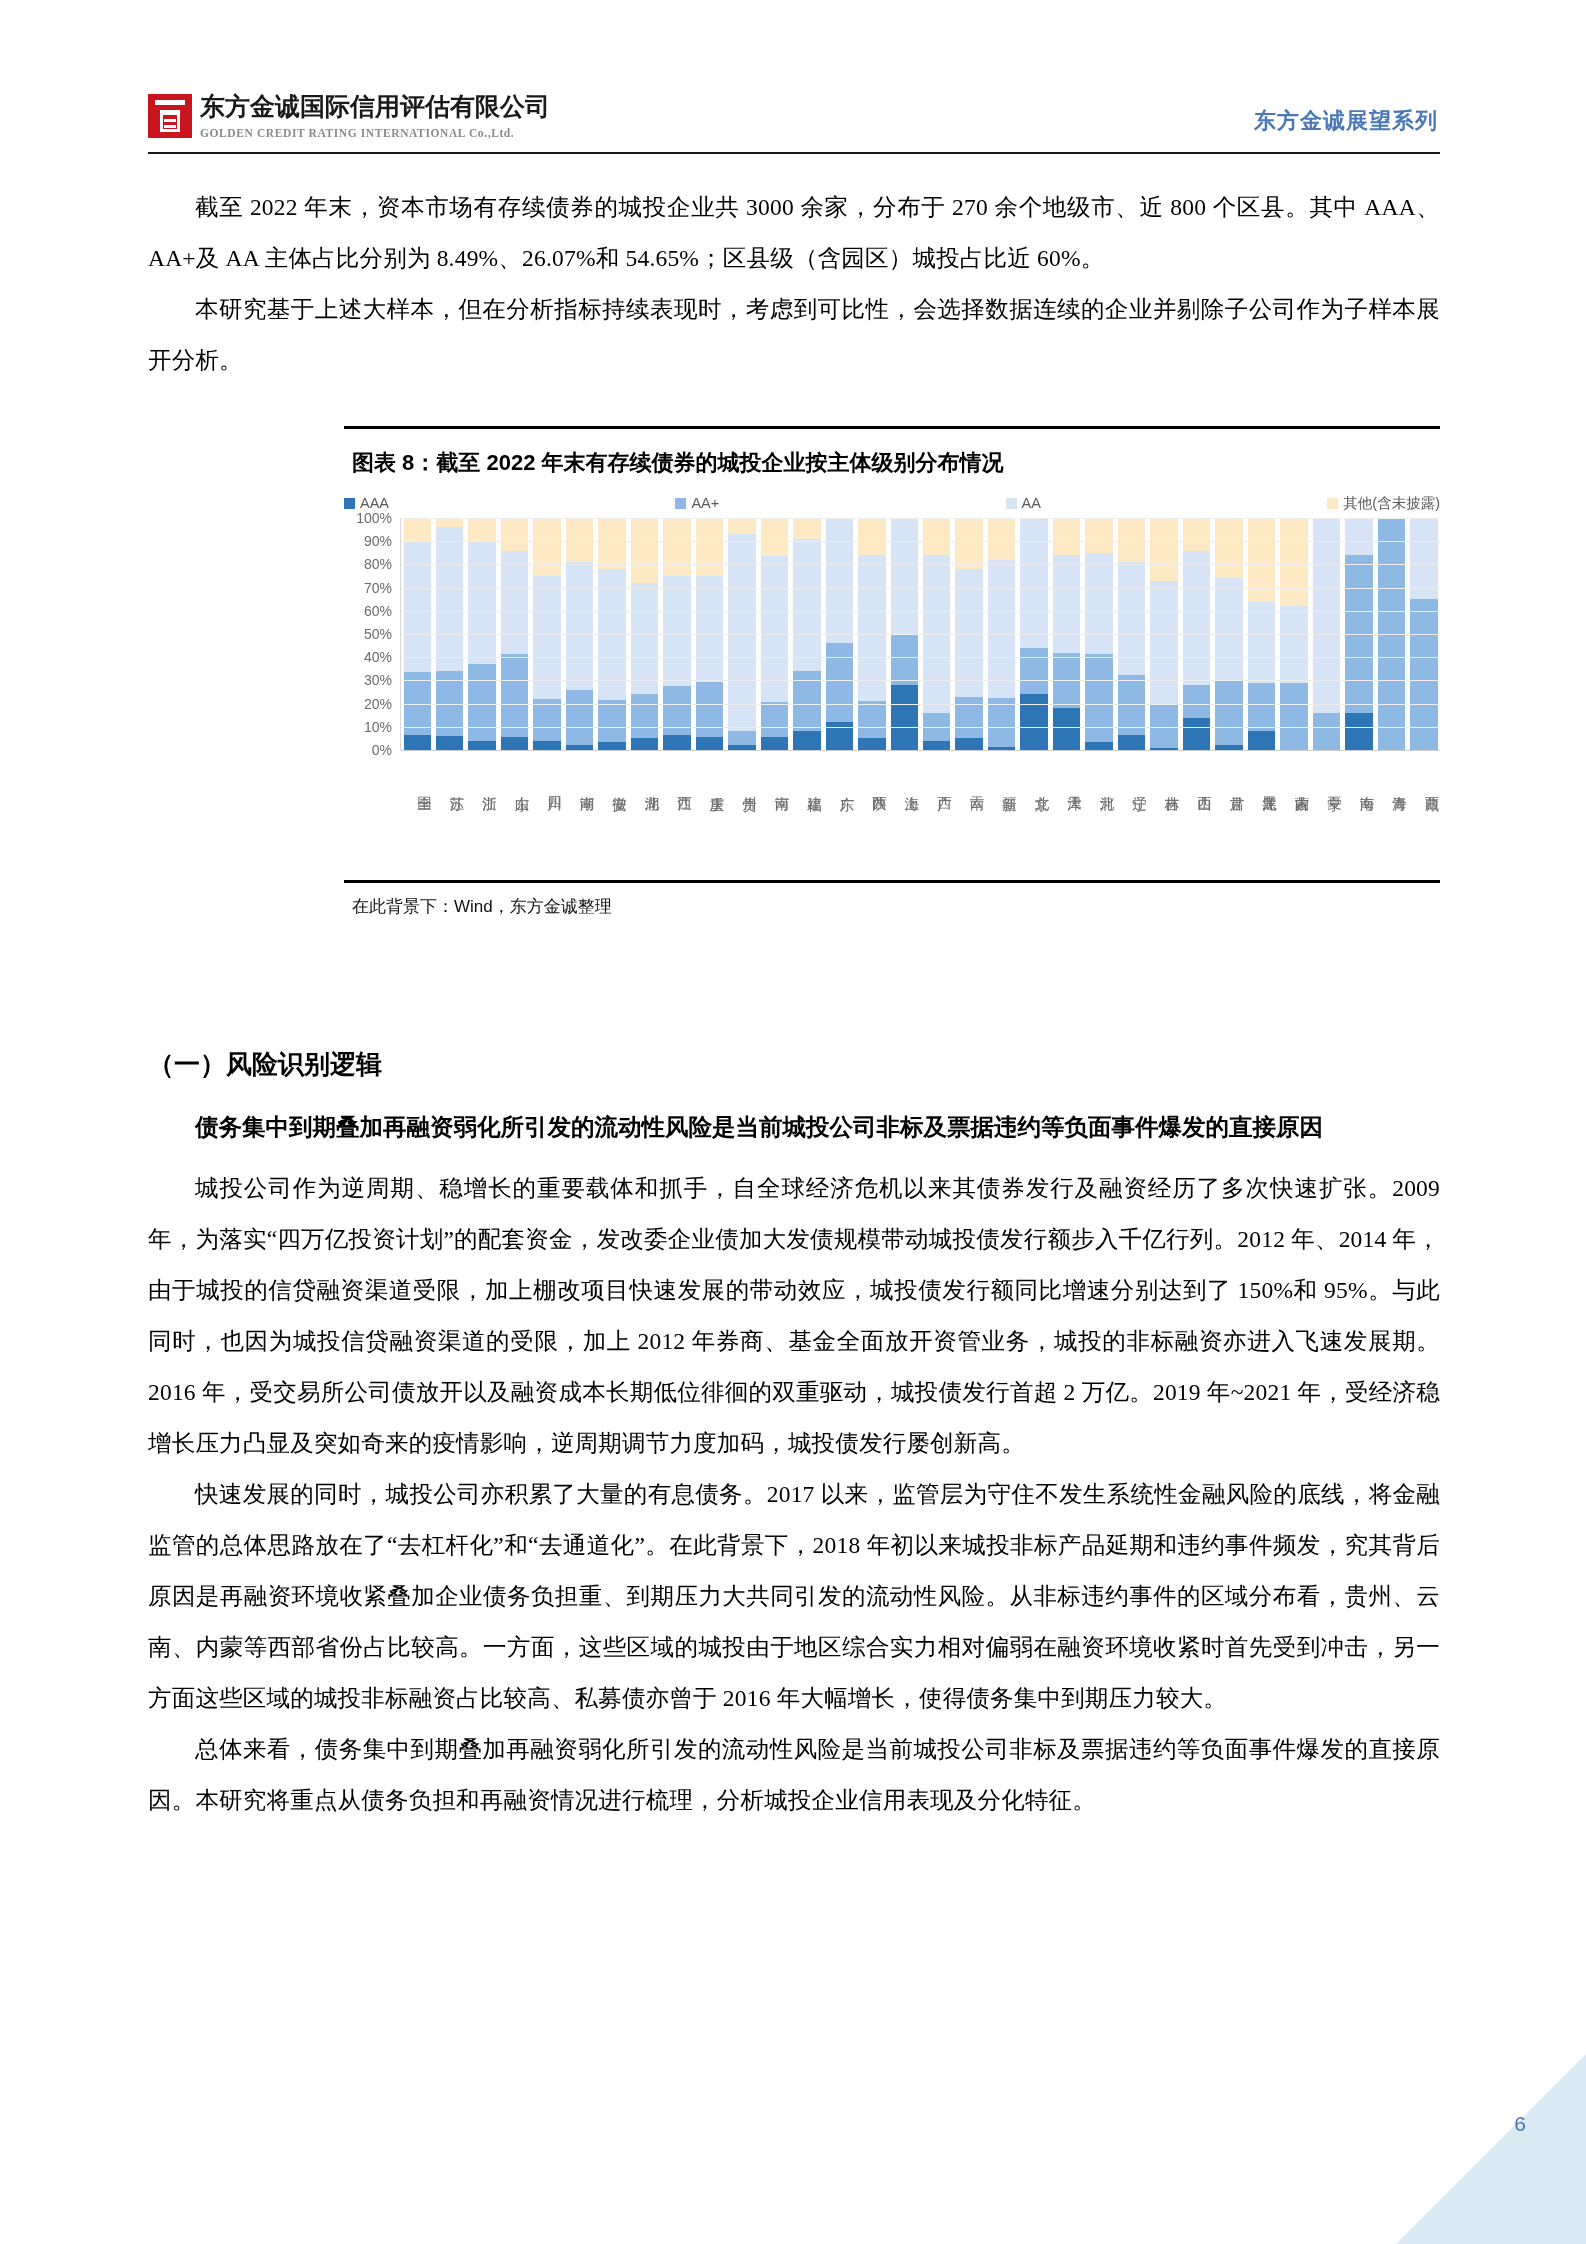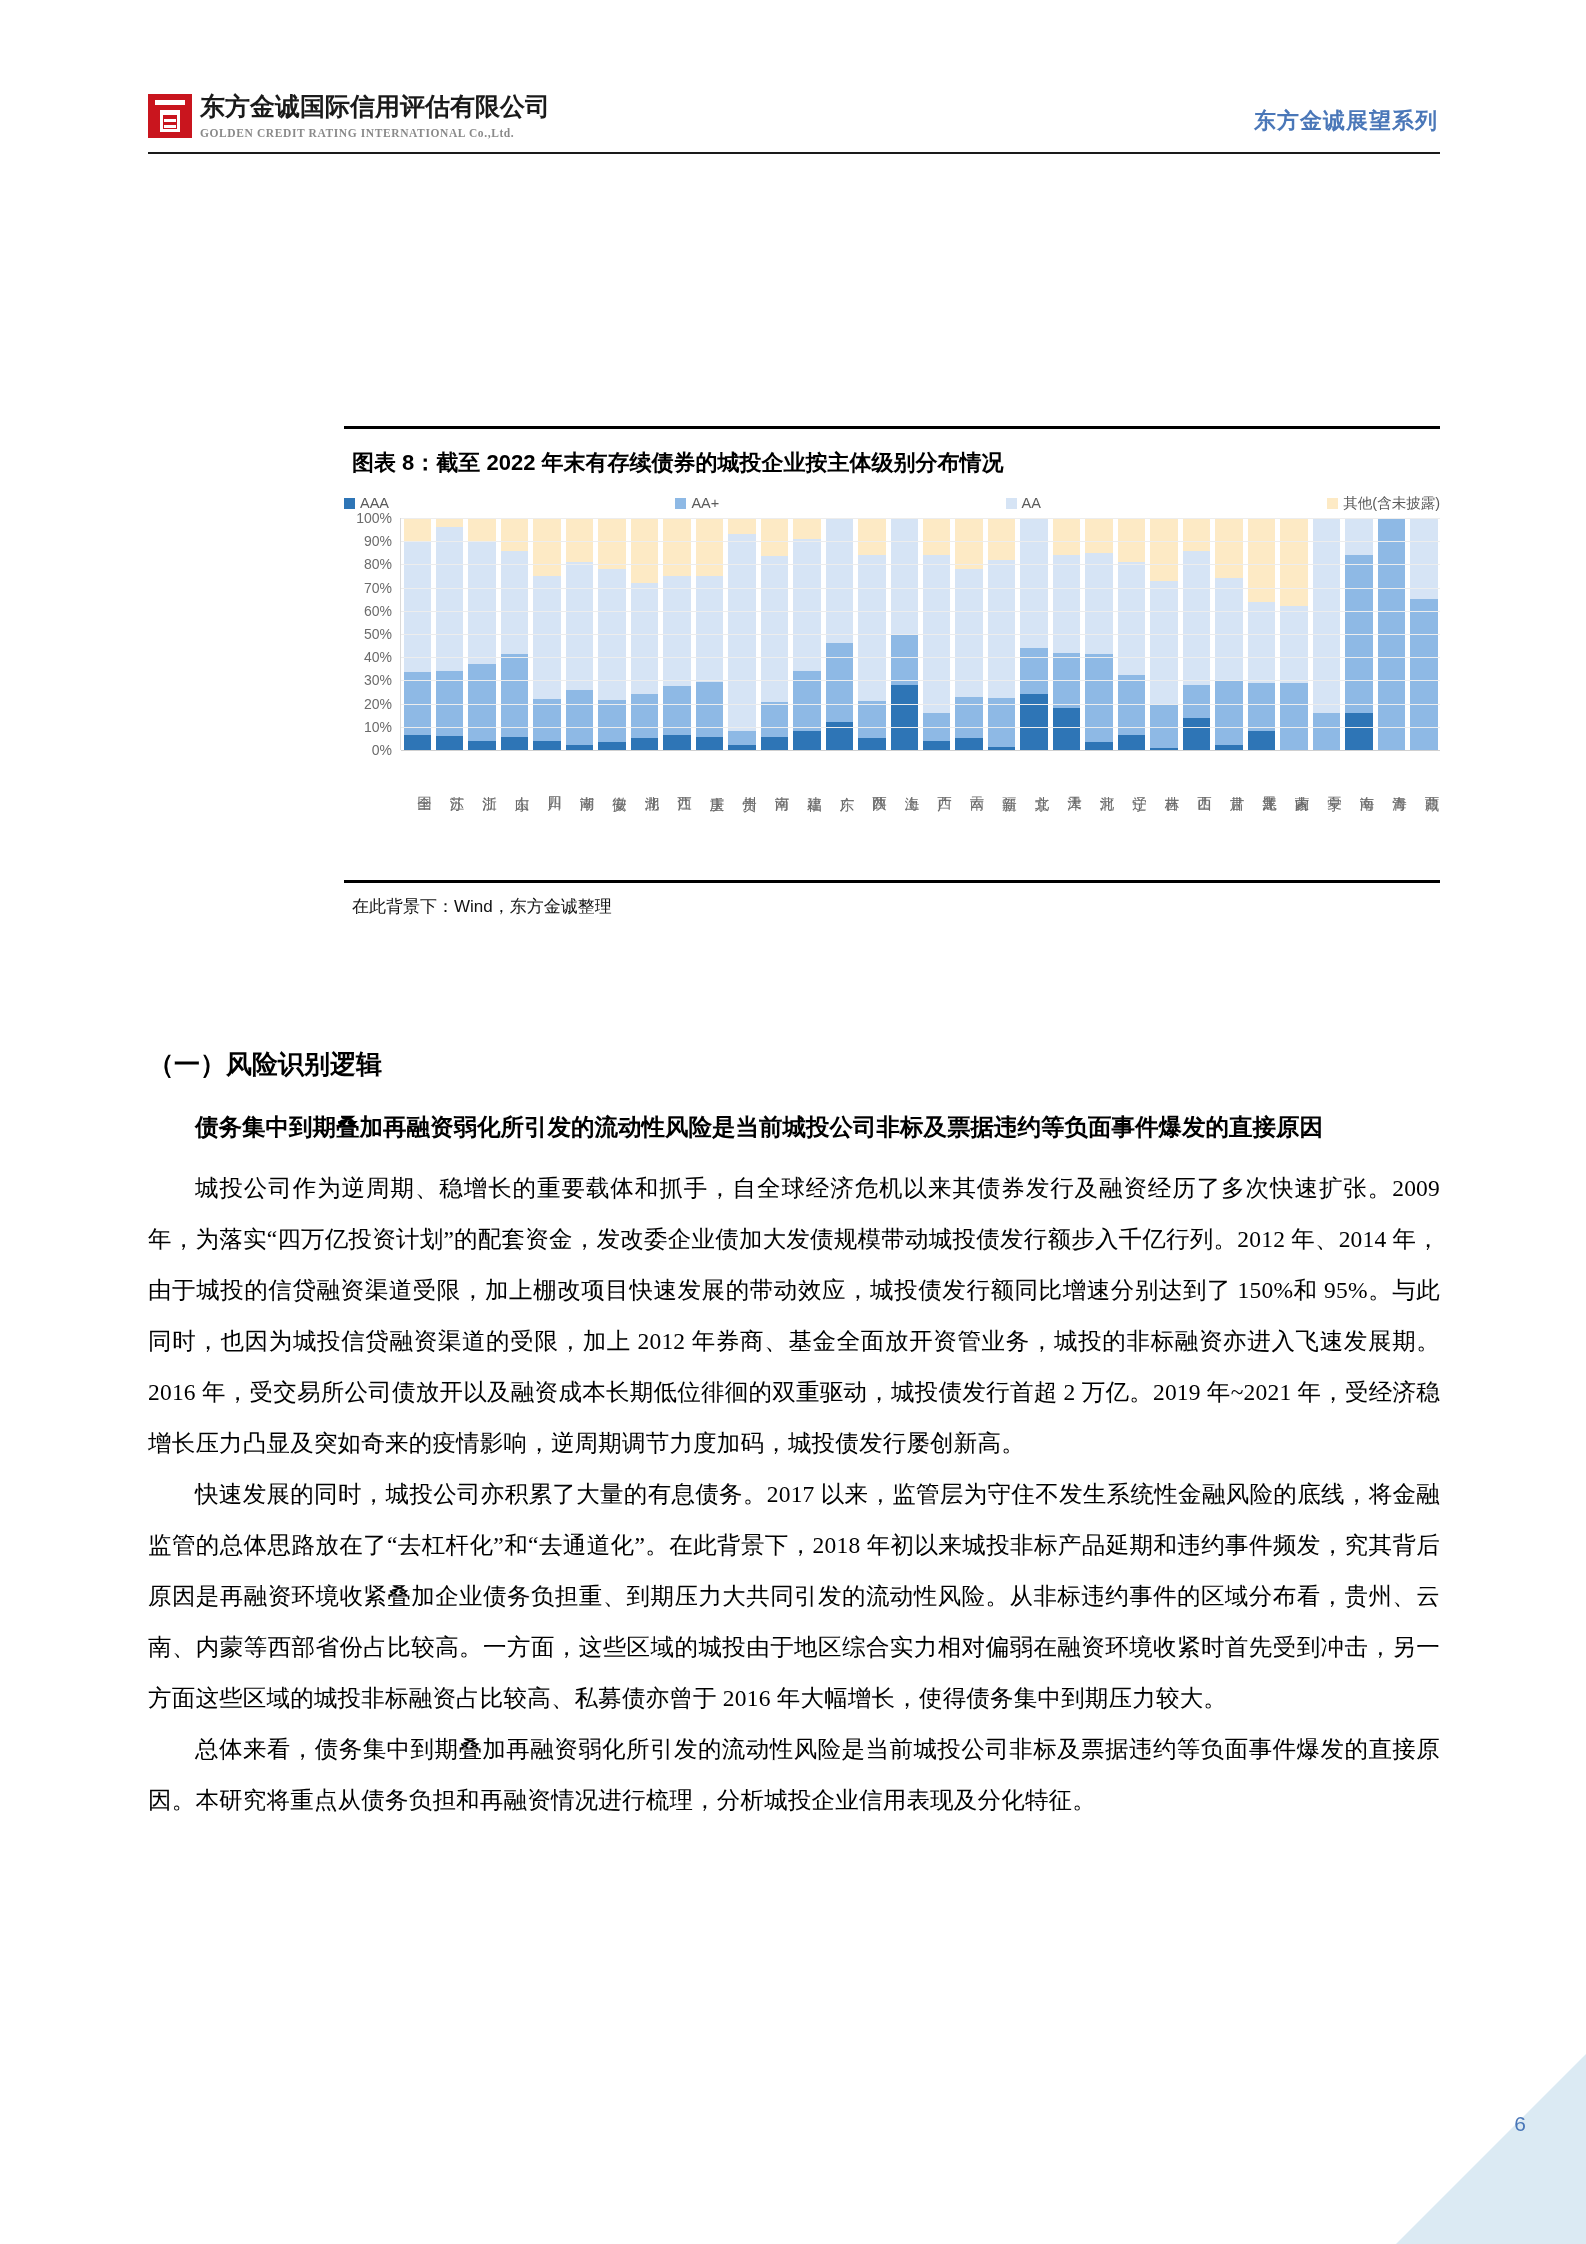--- a/index.html
+++ b/index.html
@@ -309,20 +309,24 @@
       <div class="logo-mark"></div>
       <div class="logo-text">
         <div class="logo-cn">东方金诚国际信用评估有限公司</div>
         <div class="logo-en">GOLDEN CREDIT RATING INTERNATIONAL Co.,Ltd.</div>
       </div>
     </div>
     <div class="header-right">东方金诚展望系列</div>
   </div>
   <div class="header-rule"></div>
 
+  <div class="content">
+    <p class="para">截至 2022 年末，资本市场有存续债券的城投企业共 3000 余家，分布于 270 余个地级市、近 800 个区县。其中 AAA、AA+及 AA 主体占比分别为 8.49%、26.07%和 54.65%；区县级（含园区）城投占比近 60%。</p>
+    <p class="para">本研究基于上述大样本，但在分析指标持续表现时，考虑到可比性，会选择数据连续的企业并剔除子公司作为子样本展开分析。</p>
+  </div>
 
   <div class="figure">
     <div class="fig-rule-top"></div>
     <div class="fig-title">图表 8：截至 2022 年末有存续债券的城投企业按主体级别分布情况</div>
 
     <div class="chart-wrap">
       <div class="legend">
           <div class="legend-item">
             <span class="legend-swatch" style="background: rgb(46, 117, 182);"></span>
             <span>AAA</span>

